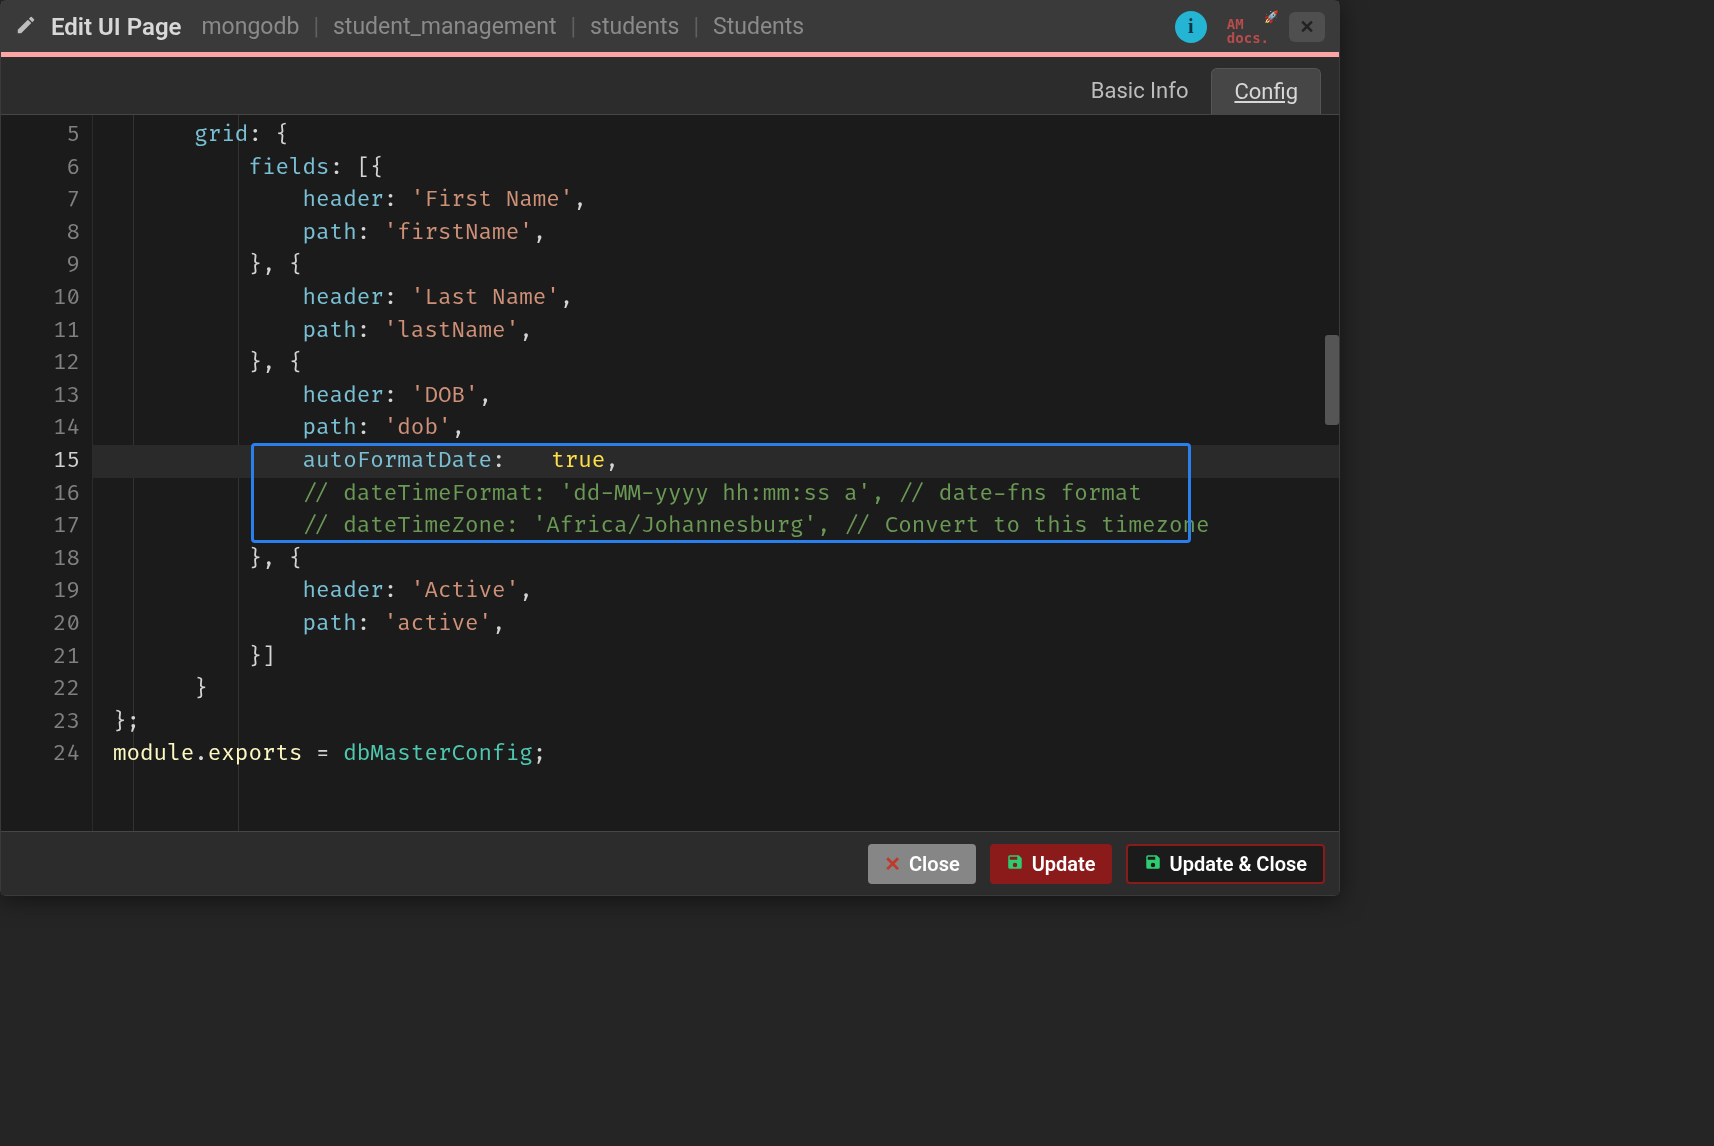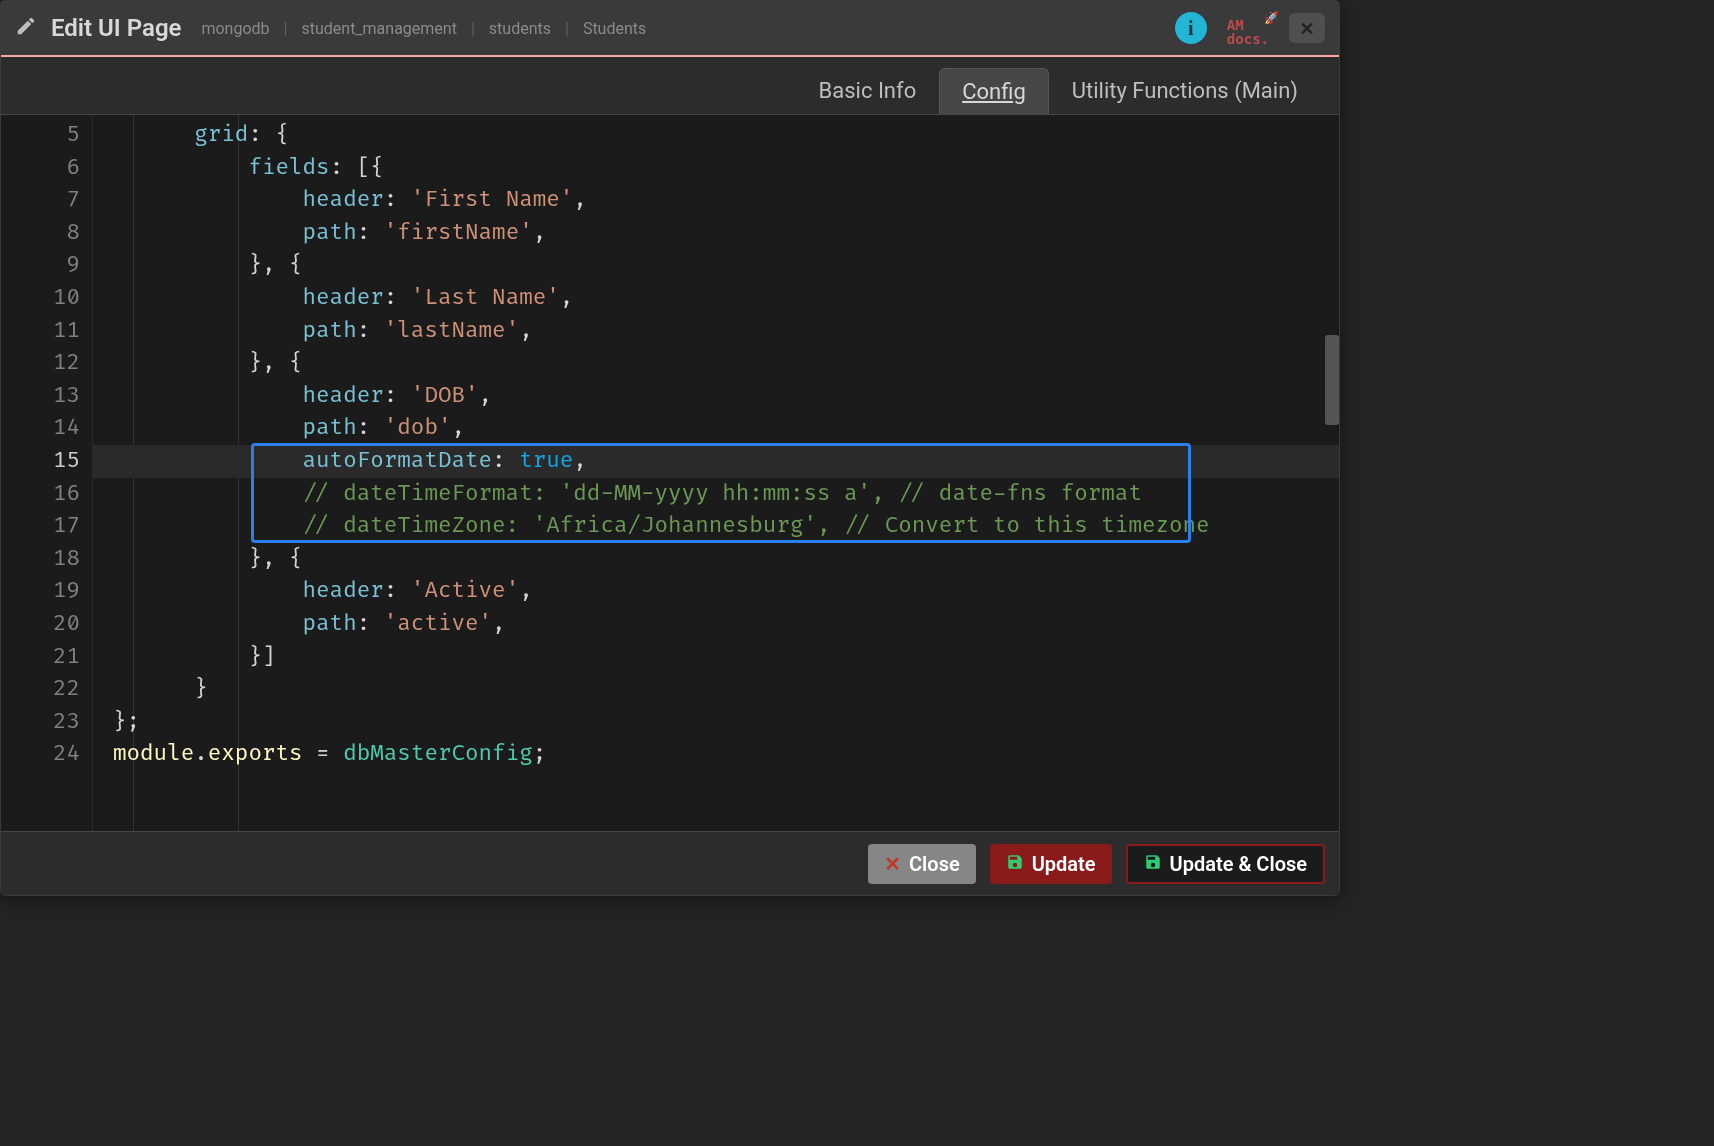--- a/index.html
+++ b/index.html
@@ -24,25 +24,25 @@
   flex-direction:column;
   border:1px solid #3a3a3a;
 }
 .topbar {
   height:56px;
   background:#3a3a3a;
   display:flex;
   align-items:center;
   padding:0 14px;
   gap:14px;
-  border-bottom:2px solid #fca5a5;
+  border-bottom:5px solid #fca5a5;
 }
 .edit-icon svg { width:22px; height:22px; fill:#bdbdbd; }
 .title { font-size:24px; font-weight:600; color:#d8d8d8; margin-right:6px; }
-.crumbs { display:flex; align-items:center; gap:14px; font-size:16px; color:#8a8a8a; }
+.crumbs { display:flex; align-items:center; gap:14px; font-size:23px; color:#8a8a8a; }
 .crumbs .sep { color:#606060; }
 .top-right { margin-left:auto; display:flex; align-items:center; gap:20px; }
 .info-icon {
   width:32px; height:32px; border-radius:50%;
   background:#23b5d3; color:#0d3440; display:flex;
   align-items:center; justify-content:center;
   font-family:Georgia,serif; font-weight:700; font-size:20px;
   cursor:pointer;
 }
 .docs-link { position:relative; color:#b84c4c; font-weight:700; font-size:14px; font-family:monospace; line-height:1; cursor:pointer;margin-top:8px; }
@@ -89,21 +89,21 @@
   position:absolute; top:0; bottom:0; width:1px; background:#333;
 }
 .highlight-box {
   position:absolute;
   border:3px solid #2a7fef;
   border-radius:4px;
   pointer-events:none;
 }
 .tok-key { color:#79c0d4; }
 .tok-str { color:#ce9178; }
-.tok-bool { color:#0ea5e9; }
+.tok-bool { color:#fde047;margin-left:32px; }
 .tok-comment { color:#6a9955; }
 .tok-punc { color:#d4d4d4; }
 .tok-var { color:#fef9c3; }
 .tok-var2 { color:#4ec9b0; }
 .mini-scroll {
   position:absolute; right:0; top:220px;
   width:14px; height:90px;
   background:#555; border-radius:3px;
 }
 .footer {
@@ -147,21 +147,20 @@
     <div class="top-right">
       <div class="info-icon">i</div>
       <div class="docs-link">AM<br>docs.<span class="rocket">🚀</span></div>
       <div class="close-chip">✕</div>
     </div>
   </div>
 
   <div class="tabbar">
     <div class="tab">Basic Info</div>
     <div class="tab active">Config</div>
-    <div class="tab">Utility Functions (Main)</div>
   </div>
 
   <div class="editor">
     <div class="gutter" id="gutter">
         <div class="ln">5</div>
         <div class="ln">6</div>
         <div class="ln">7</div>
         <div class="ln">8</div>
         <div class="ln">9</div>
         <div class="ln">10</div>

